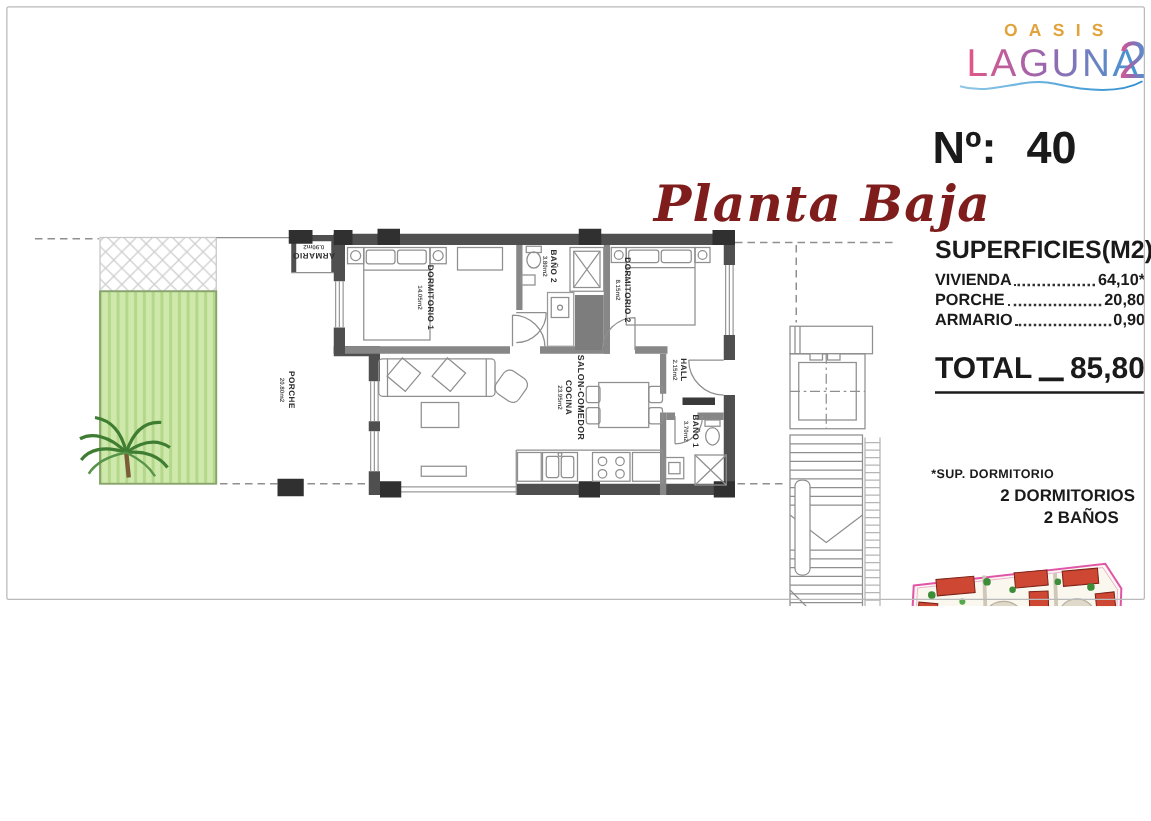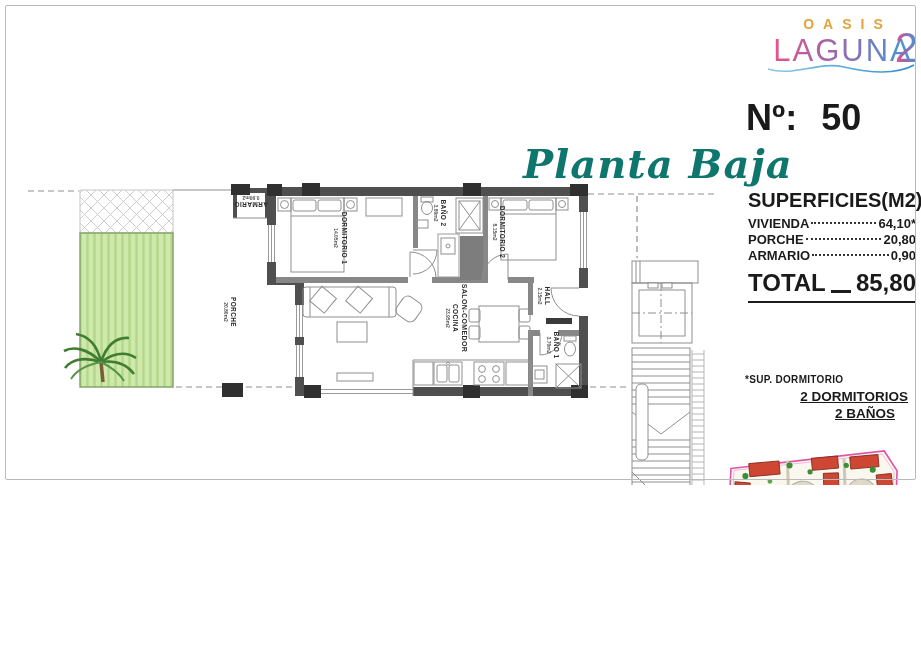--- a/index.html
+++ b/index.html
@@ -16,35 +16,35 @@
   @supports not ((-webkit-background-clip:text) or (background-clip:text)){.grad{color:#a05b9e;}}
   .logo-laguna{font-size:31px;font-weight:500;letter-spacing:2px;}
   .logo-two{position:absolute;right:-2px;top:-9px;font-size:42px;font-weight:500;}
   .logo-wave{position:absolute;left:-4px;top:27px;width:150px;height:18px;}
 
   .idblock{position:absolute;left:746px;top:95px;}
   .bloq{font-size:38px;font-weight:700;letter-spacing:1px;}
   .numrow{display:flex;gap:24px;font-size:36px;font-weight:700;margin-top:2px;}
 
   .plan-title{position:absolute;left:523px;top:140px;font-family:"DejaVu Serif",serif;
-              font-style:italic;font-weight:700;font-size:40px;letter-spacing:1px;color:#0f766e;}
+              font-style:italic;font-weight:700;font-size:40px;letter-spacing:1px;color:#7f1d1d;}
 
   .superficies{position:absolute;left:748px;top:189px;width:168px;}
   .sup-title{font-size:20px;font-weight:700;margin-bottom:4px;}
-  .sup-row{display:flex;align-items:center;font-size:13px;font-weight:700;line-height:16px;}
+  .sup-row{display:flex;align-items:flex-end;font-size:13px;font-weight:700;line-height:16px;}
   .leader{flex:1;border-bottom:2px dotted #333;margin:0 2px 3px 2px;}
-  .sup-total{display:flex;align-items:baseline;justify-content:space-between;margin-top:5px;
+  .sup-total{display:flex;align-items:baseline;justify-content:space-between;margin-top:17px;
              font-size:24px;font-weight:800;border-bottom:2px solid #1c1c1c;padding-bottom:4px;}
   .t-sep{display:inline-block;width:20px;height:3px;background:#1c1c1c;align-self:flex-end;margin-bottom:4px;}
 
   .jardin{position:absolute;left:746px;top:336px;width:152px;display:flex;align-items:baseline;
           justify-content:space-between;font-size:21px;font-weight:800;}
   .footnote{position:absolute;left:745px;top:374px;font-size:10px;font-weight:600;letter-spacing:.3px;}
   .features{position:absolute;left:748px;top:388px;width:160px;text-align:right;
-            font-size:13.5px;font-weight:700;line-height:17px;text-decoration:underline;}
+            font-size:13.5px;font-weight:700;line-height:17px;}
   .features .f2{padding-right:13px;}
 
   
   .plan{position:absolute;left:0;top:0;width:921px;height:657px;}
   .rl{font-family:"Liberation Sans",sans-serif;font-size:6.5px;font-weight:600;fill:#2e2e2e;letter-spacing:.4px;}
   .rlb{font-size:7px;}
   .ra{font-family:"Liberation Sans",sans-serif;font-size:5px;font-weight:600;fill:#575757;}
   .thin{stroke:#8f8f8f;stroke-width:1;fill:none;}
   .thin2{stroke:#9a9a9a;stroke-width:1;fill:#fff;}
   .dash{stroke:#8f8f8f;stroke-width:1.2;fill:none;stroke-dasharray:6 4;}
@@ -345,21 +345,21 @@
         </linearGradient>
           </defs>
         <path d="M2,9 C28,17 52,1 78,7 C104,13 130,15 148,5" fill="none" stroke="url(#wg)" stroke-width="1.6"></path>
       </svg>
     </div>
   </div>
 
   <div class="idblock">
     <div class="numrow">
       <span>Nº:</span>
-      <span>50</span>
+      <span>40</span>
     </div>
   </div>
 
   <div class="plan-title">Planta Baja</div>
 
   <div class="superficies">
     <div class="sup-title">SUPERFICIES(M2)</div>
     <div class="sup-row">
       <span>VIVIENDA</span>
       <span class="leader"></span>

